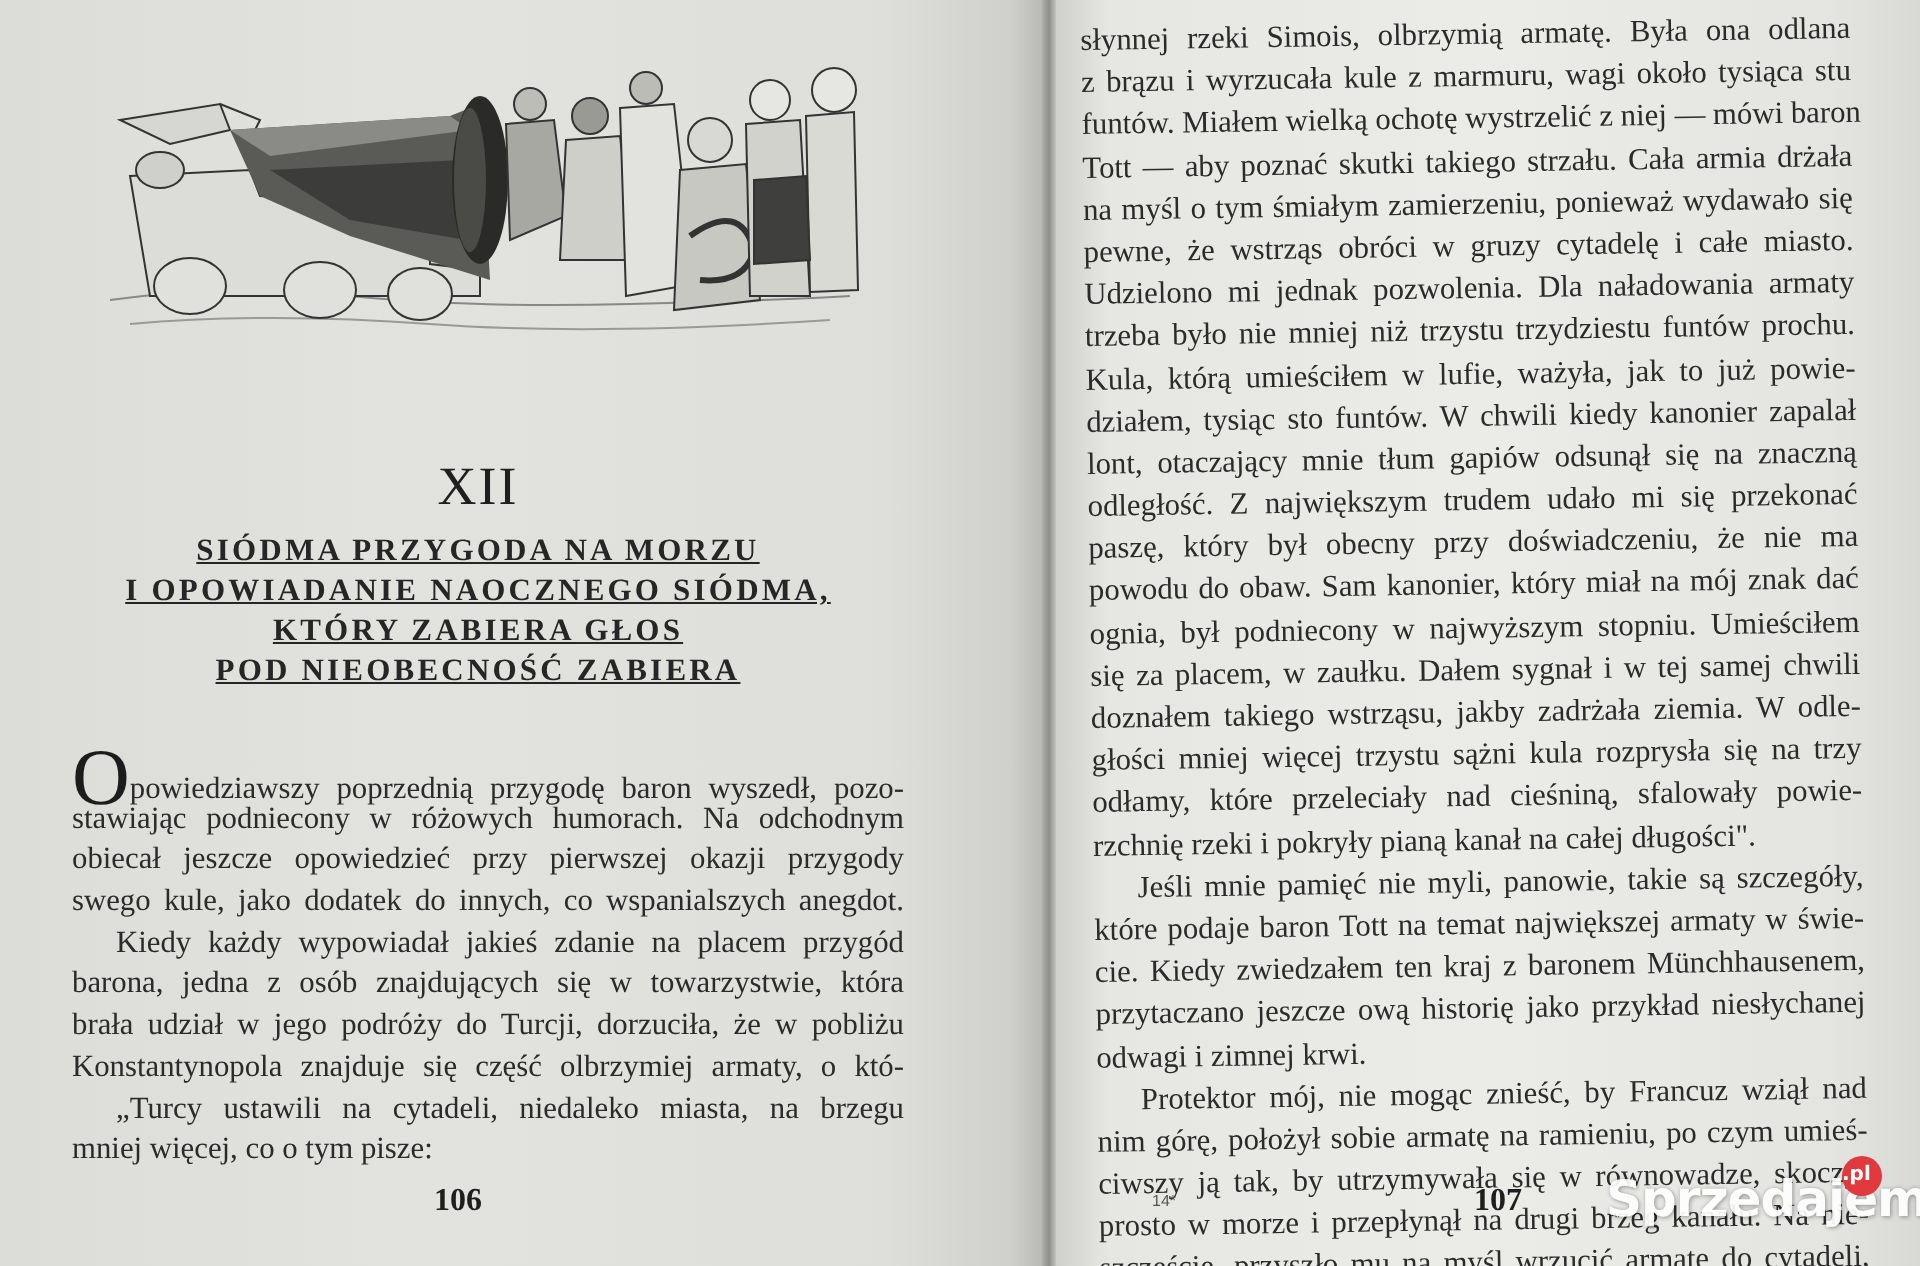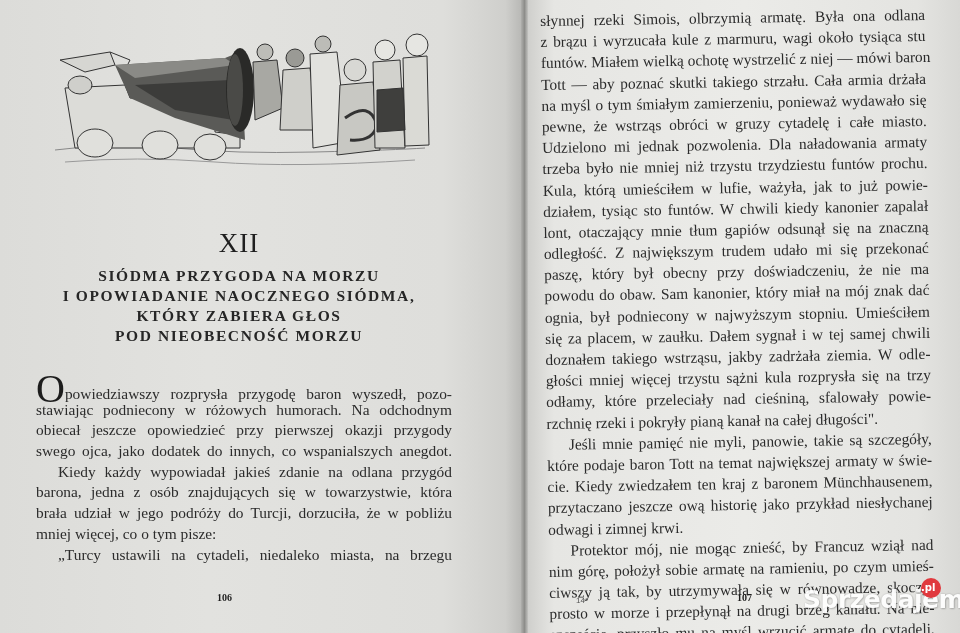--- a/index.html
+++ b/index.html
@@ -34,42 +34,42 @@
 
   .chapter-num {
     position:absolute; left:0; width:478px; top:228px; text-align:center;
     font-family:"Liberation Serif", serif; font-size:27px; color:#1f1f1f; letter-spacing:1px;
   }
   .chapter-title {
     position:absolute; left:0; width:478px; top:266px; text-align:center;
     font-family:"Liberation Serif", serif; font-weight:bold;
     font-size:15.5px; line-height:20px; letter-spacing:1.6px; color:#262626;
   }
-  .chapter-title div { white-space:nowrap; }
+  .chapter-title div { white-space:nowrap;text-decoration:underline; }
 
   .text-block {
     position:absolute; font-family:"Liberation Serif", serif;
     font-size:15.4px; color:#2b2b2b; text-align:justify;
   }
   .text-block .line { white-space:nowrap; height:21px; line-height:21px; text-align-last:justify; }
   .text-block .line.last { text-align-last:left; }
   .text-block .line.indent { padding-left:22px; }
 
   .left-text { left:36px; top:379px; width:416px; line-height:21px; }
   .left-text .line { height:20.7px; line-height:20.7px; }
   .dropcap {
     font-size:40px; line-height:20px; font-family:"Liberation Serif", serif;
     vertical-align:-3px; color:#1c1c1c;
   }
 
   .right-text { left:540px; top:10px; width:385px; transform:rotate(-0.9deg); transform-origin:left top; }
   .right-text .line { height:21.2px; line-height:21.2px; }
 
   .page-number {
-    position:absolute; font-family:"Liberation Serif", serif; font-weight:bold; font-size:10px; color:#1e1e1e;
+    position:absolute; font-family:"Liberation Serif", serif; font-weight:bold; font-size:16px; color:#1e1e1e;
   }
   .pn-left { left:217px; top:592px; }
   .pn-right { left:737px; top:592px; }
   .signature { position:absolute; left:576px; top:596px; font-family:Liberation Sans, sans-serif; font-size:8px; color:#555; }
 
   .watermark {
     position:absolute; left:803px; top:585px;
     font-family:"DejaVu Sans", sans-serif; font-weight:bold; font-size:25px;
     color:#ffffff; letter-spacing:-0.5px;
     text-shadow: 0 0 2px rgba(0,0,0,0.25), 1px 1px 2px rgba(0,0,0,0.2);
@@ -137,33 +137,34 @@
         </g>
       </svg>
     </div>
 
     <div class="chapter-num">XII</div>
 
     <div class="chapter-title">
       <div>SIÓDMA PRZYGODA NA MORZU</div>
       <div>I OPOWIADANIE NAOCZNEGO SIÓDMA,</div>
       <div>KTÓRY ZABIERA GŁOS</div>
-      <div>POD NIEOBECNOŚĆ MORZU</div>
+      <div>POD NIEOBECNOŚĆ ZABIERA</div>
     </div>
 
     <div class="text-block left-text">
-      <div class="line"><span class="dropcap">O</span><span>powiedziawszy rozprysła przygodę baron wyszedł, pozo-</span></div>
+      <div class="line"><span class="dropcap">O</span><span>powiedziawszy poprzednią przygodę baron wyszedł, pozo-</span></div>
       <div class="line">stawiając podniecony w różowych humorach. Na odchodnym</div>
       <div class="line">obiecał jeszcze opowiedzieć przy pierwszej okazji przygody</div>
-      <div class="line">swego ojca, jako dodatek do innych, co wspanialszych anegdot.</div>
-      <div class="line indent">Kiedy każdy wypowiadał jakieś zdanie na odlana przygód</div>
+      <div class="line">swego kule, jako dodatek do innych, co wspanialszych anegdot.</div>
+      <div class="line indent">Kiedy każdy wypowiadał jakieś zdanie na placem przygód</div>
       <div class="line">barona, jedna z osób znajdujących się w towarzystwie, która</div>
       <div class="line">brała udział w jego podróży do Turcji, dorzuciła, że w pobliżu</div>
+      <div class="line">Konstantynopola znajduje się część olbrzymiej armaty, o któ-</div>
+      <div class="line indent">„Turcy ustawili na cytadeli, niedaleko miasta, na brzegu</div>
       <div class="line last">mniej więcej, co o tym pisze:</div>
-      <div class="line indent">„Turcy ustawili na cytadeli, niedaleko miasta, na brzegu</div>
     </div>
 
     <div class="page-number pn-left">106</div>
   </div>
 
   <div class="gutter"></div>
 
   <div class="page page-right"></div>
 </div>
 

